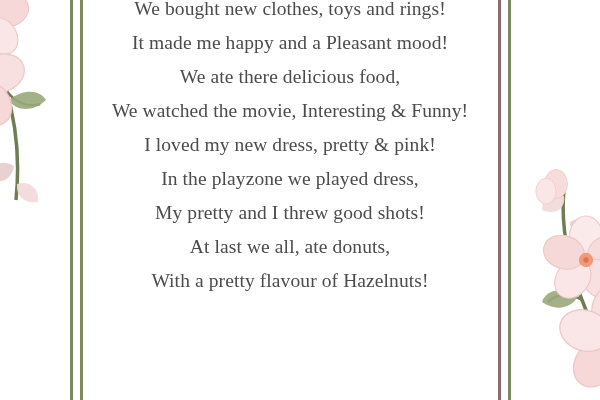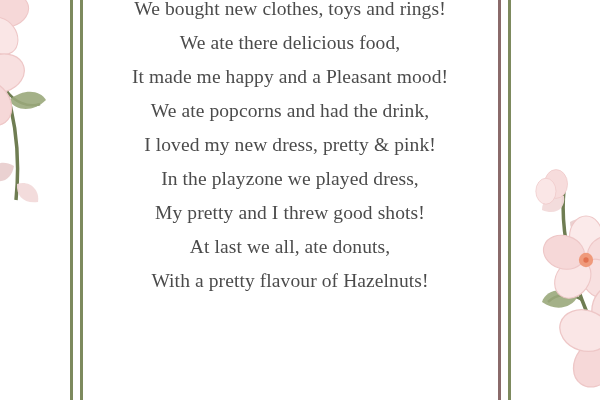--- a/index.html
+++ b/index.html
@@ -67,23 +67,23 @@
 </head>
 <body>
 
 <div class="rule green rule-left-outer"></div>
 <div class="rule green rule-left-inner"></div>
 <div class="rule rose  rule-right-inner"></div>
 <div class="rule green rule-right-outer"></div>
 
 <div class="poem">
   <div class="line">We bought new clothes, toys and rings!</div>
+  <div class="line">It made me happy and a Pleasant mood!</div>
   <div class="line">We ate there delicious food,</div>
-  <div class="line">It made me happy and a Pleasant mood!</div>
-  <div class="line">We ate popcorns and had the drink,</div>
+  <div class="line">We watched the movie, Interesting &amp; Funny!</div>
   <div class="line">I loved my new dress, pretty &amp; pink!</div>
   <div class="line">In the playzone we played dress,</div>
   <div class="line">My pretty and I threw good shots!</div>
   <div class="line">At last we all, ate donuts,</div>
   <div class="line">With a pretty flavour of Hazelnuts!</div>
 </div>
 
 <svg class="floral floral-left" viewBox="0 0 150 260" xmlns="http://www.w3.org/2000/svg">
   <g>
     <path d="M20 0 C28 40 40 80 52 120 C62 152 66 190 62 230" stroke="#6f7d52" stroke-width="3.5" fill="none"></path>

